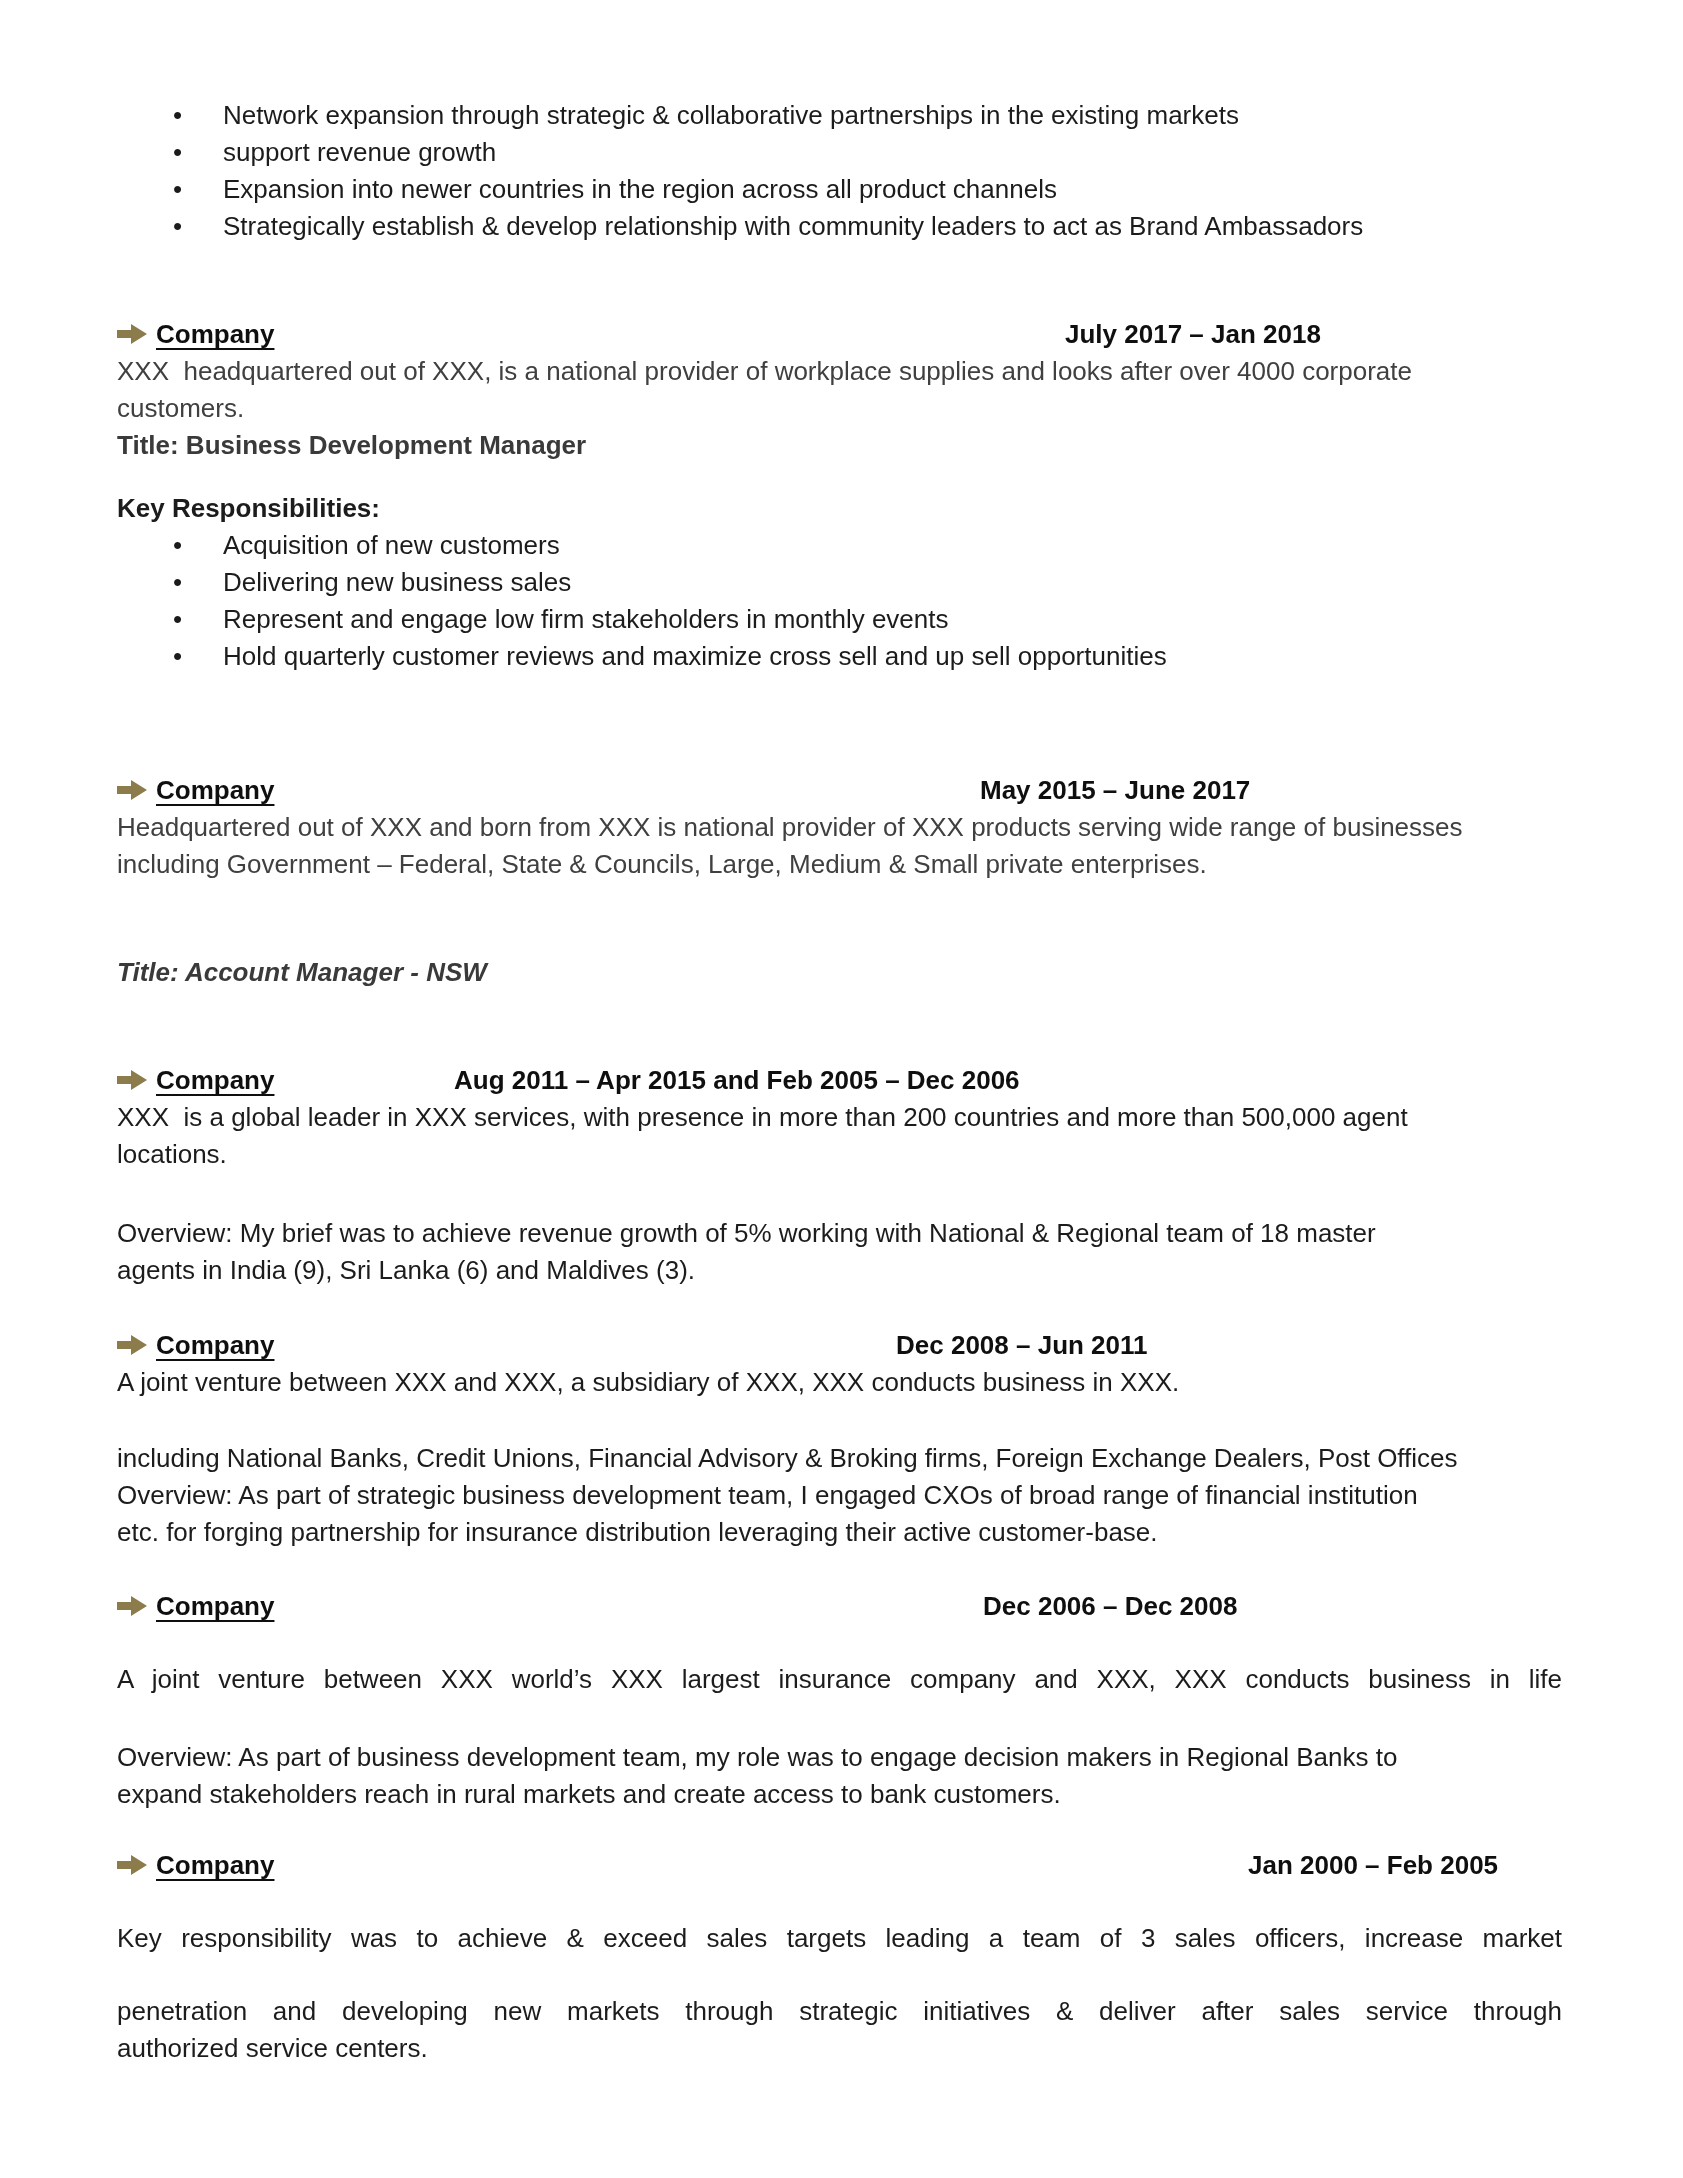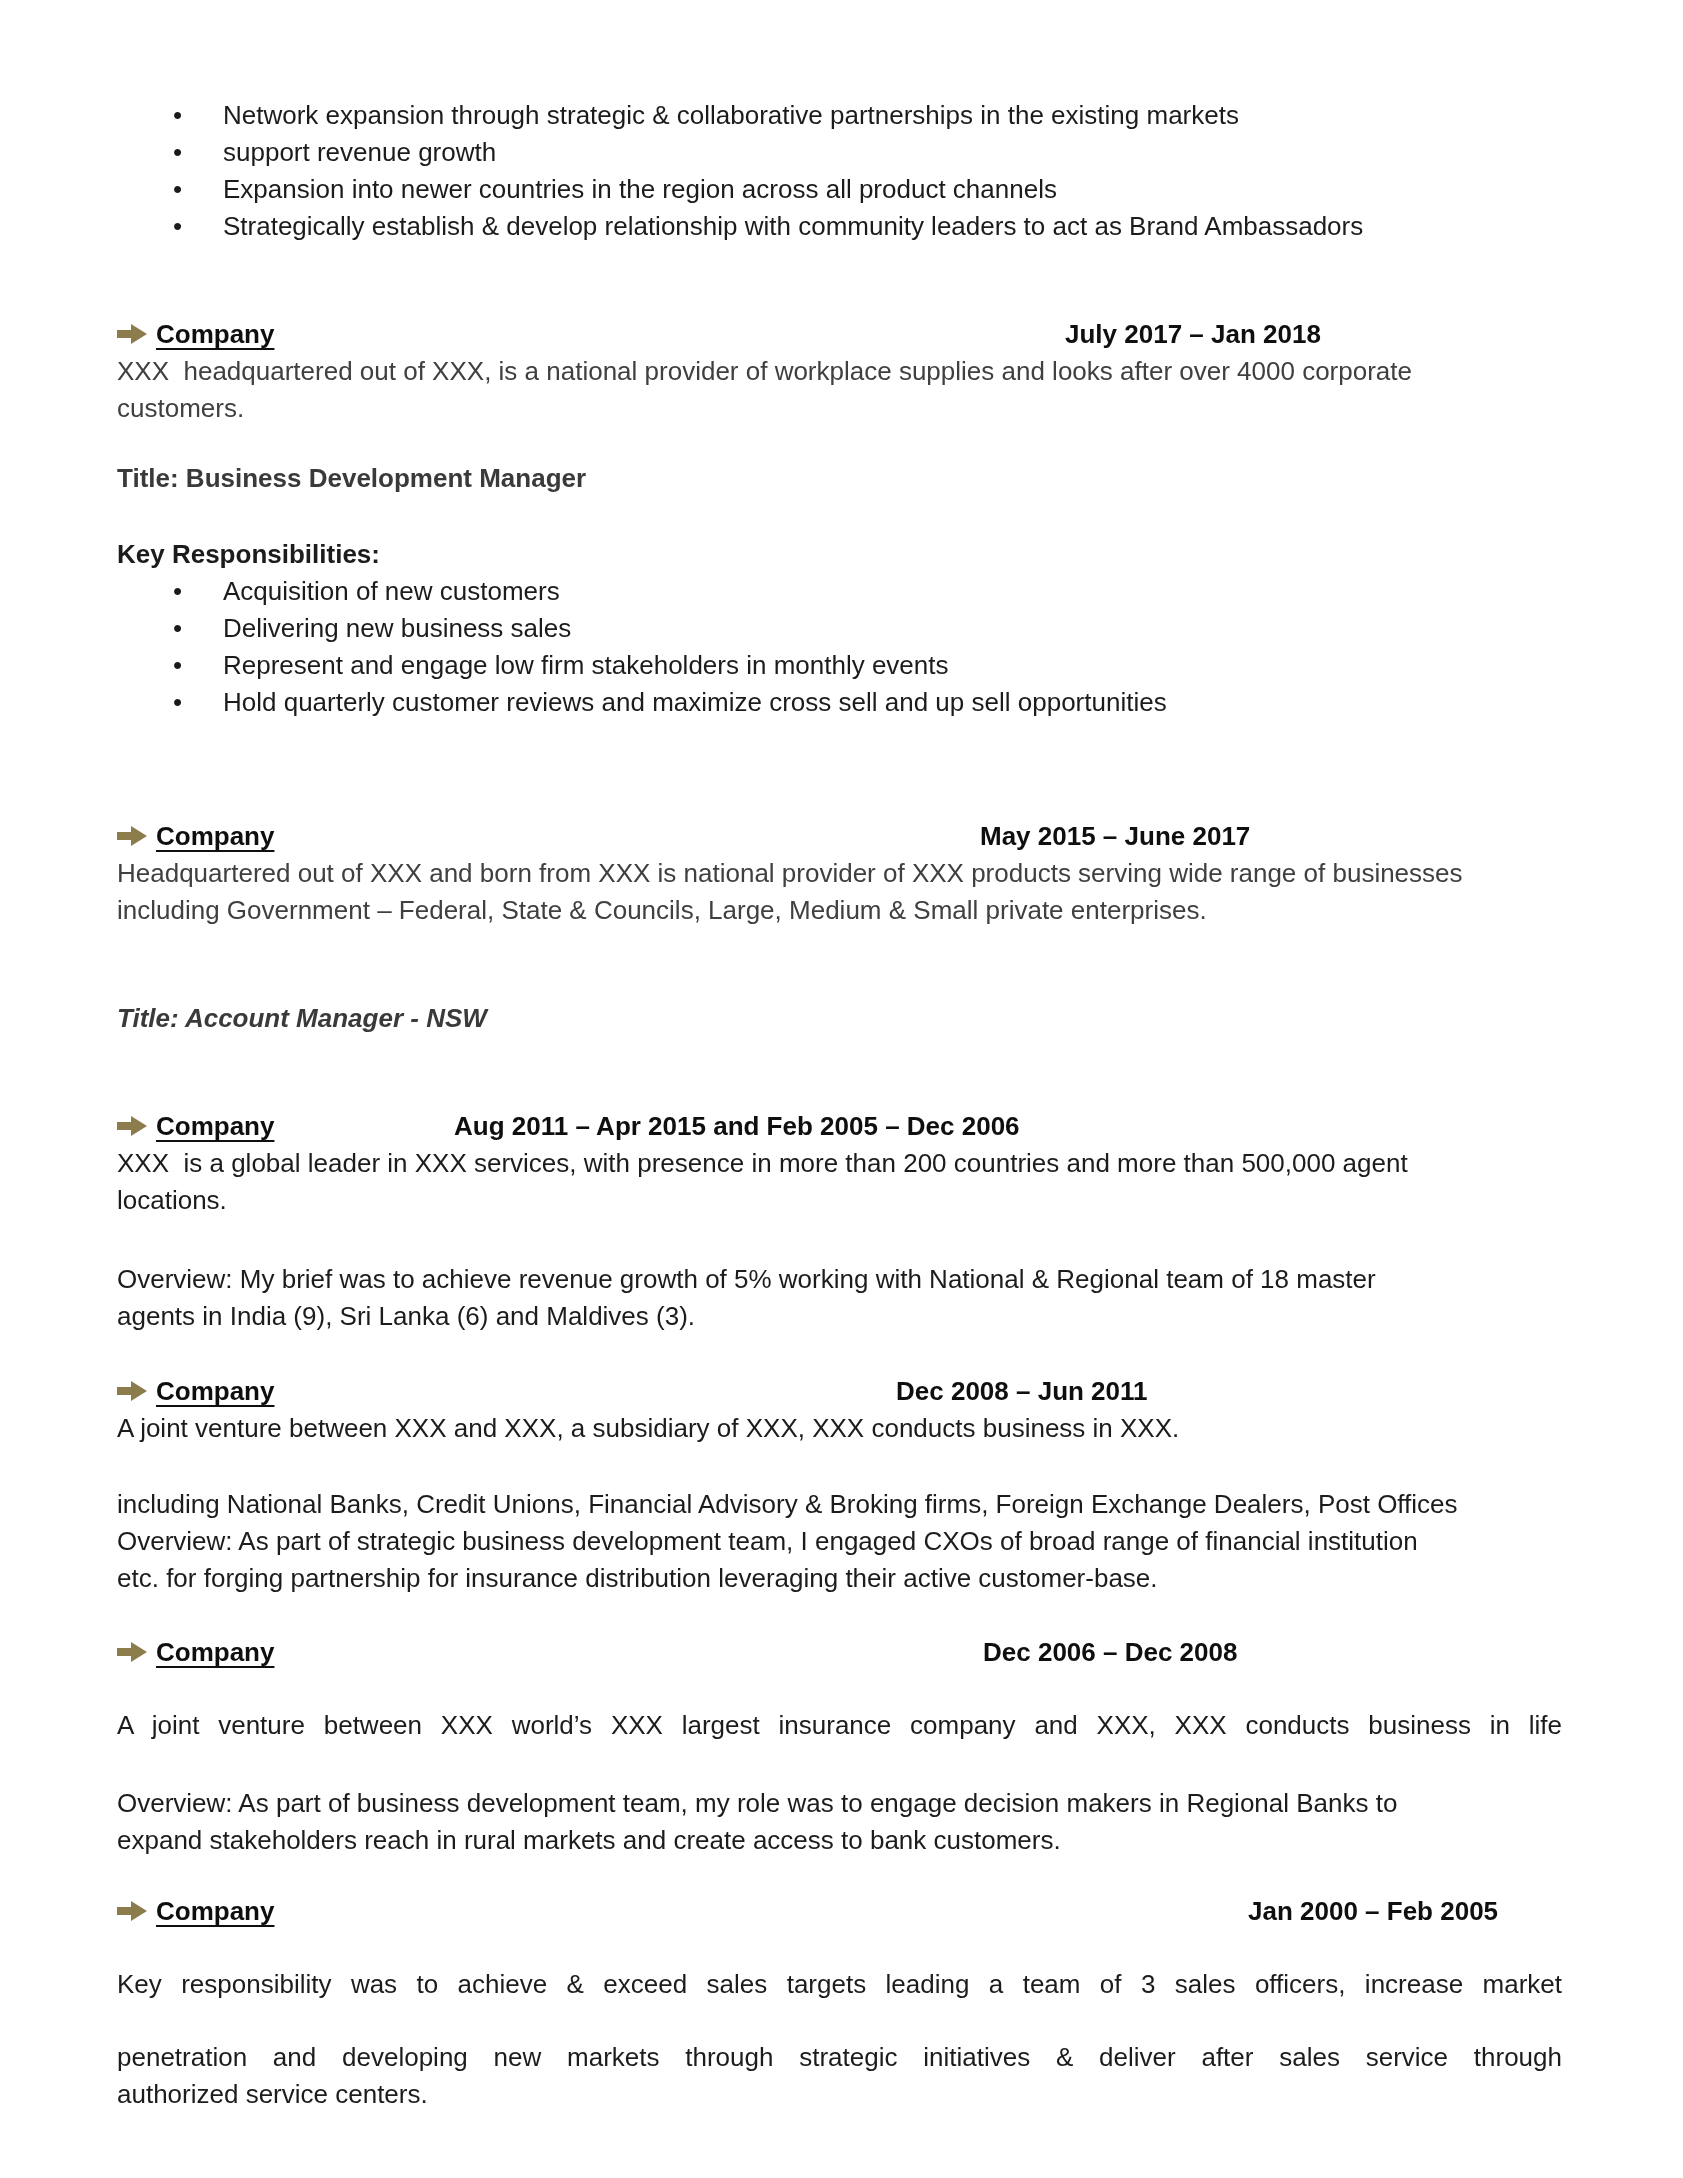--- a/index.html
+++ b/index.html
@@ -15,24 +15,24 @@
   li{position:relative;padding-left:106px;}
   .bullet-glyph{position:absolute;left:56px;top:0;color:#1b1b1b;}
   .ln{display:block;white-space:pre;}
   .jline{display:block;text-align:justify;text-align-last:justify;margin-top:36px;}
   .muted{color:#404040;}
   .company-row{position:relative;font-weight:bold;color:#0f0f0f;}
   .company-name{text-decoration:underline;text-underline-offset:5px;text-decoration-thickness:2px;}
   .arrow{display:inline-block;width:30px;height:22px;margin-right:9px;vertical-align:-2px;}
   .date{position:absolute;top:0;white-space:pre;font-weight:bold;color:#0f0f0f;}
   .job-title{font-weight:bold;color:#3a3a3a;}
-  .resp-heading{font-weight:bold;color:#1c1c1c;margin-top:39px;}
+  .resp-heading{font-weight:bold;color:#1c1c1c;margin-top:26px;}
   .sec-1{margin-top:71px;}
   .sec-1 .date{left:948px;}
-  .sec-1 .job-title{margin-top:33px;}
+  .sec-1 .job-title{}
   .sec-2{margin-top:97px;}
   .sec-2 .date{left:863px;}
   .sec-2 .job-title{margin-top:71px;font-style:italic;}
   .sec-3{margin-top:71px;}
   .sec-3 .date{left:337px;}
   .sec-3 .overview{margin-top:42px;}
   .sec-4{margin-top:38px;}
   .sec-4 .date{left:779px;}
   .sec-4 .overview{margin-top:39px;}
   .sec-5{margin-top:37px;}

